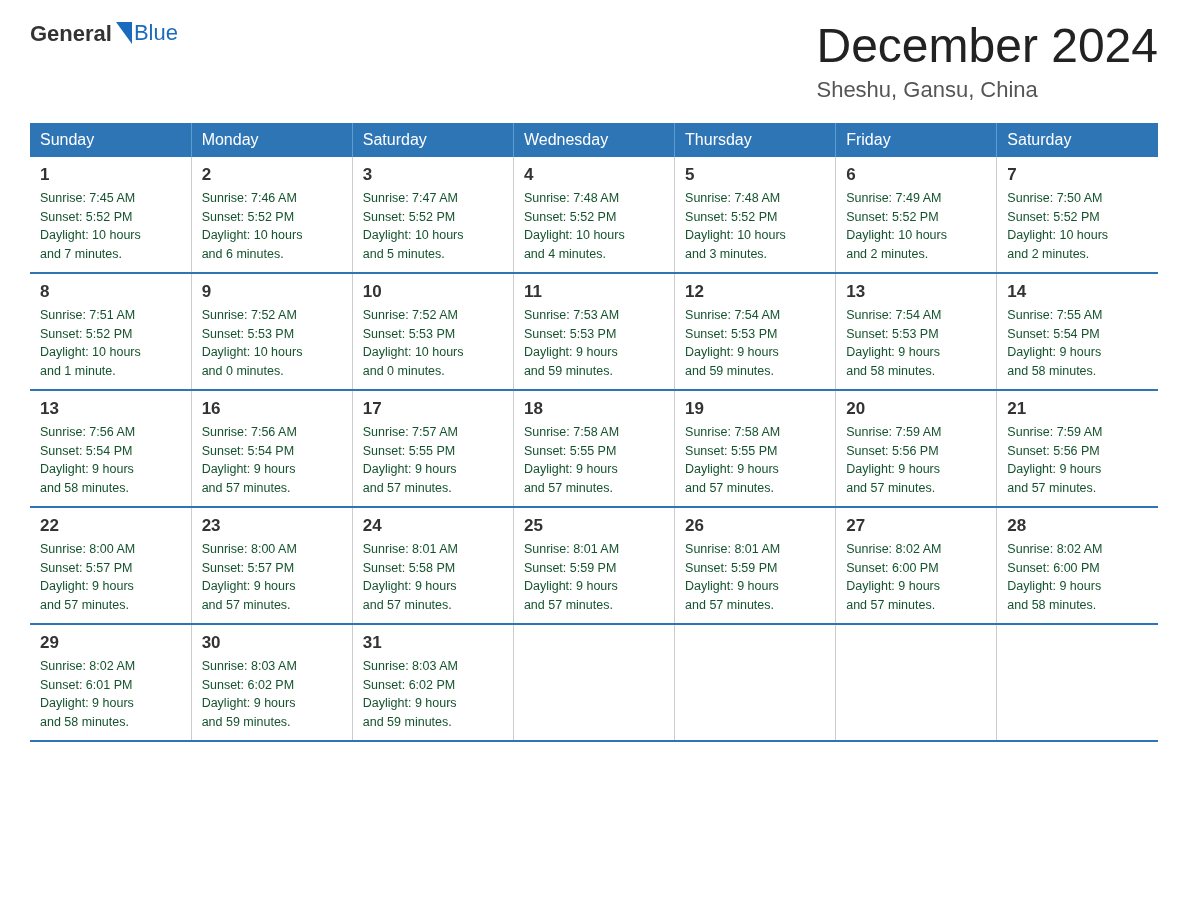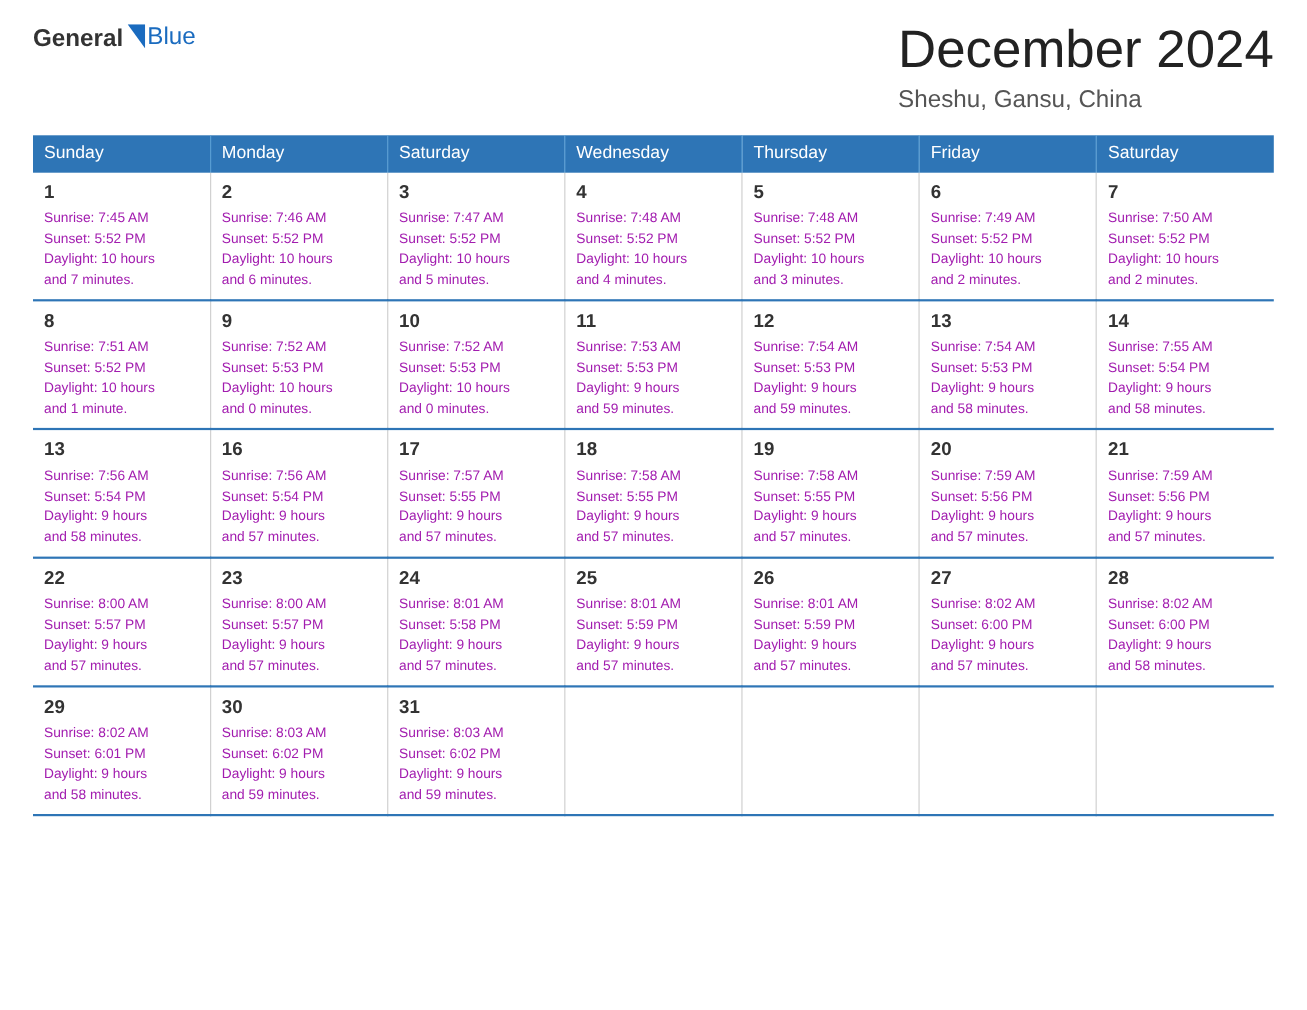--- a/index.html
+++ b/index.html
@@ -66,21 +66,21 @@
     }
     .day-number {
       font-size: 17px;
       font-weight: bold;
       margin-bottom: 4px;
       display: block;
     }
     .day-info {
       font-size: 12.5px;
       line-height: 1.5;
-      color: #a21caf;
+      color: #14532d;
     }
     .logo-wrapper {
       display: flex;
       flex-direction: row;
       align-items: flex-start;
       text-align: center;
     }
     .logo-line1 {
       display: flex;
       align-items: center;

